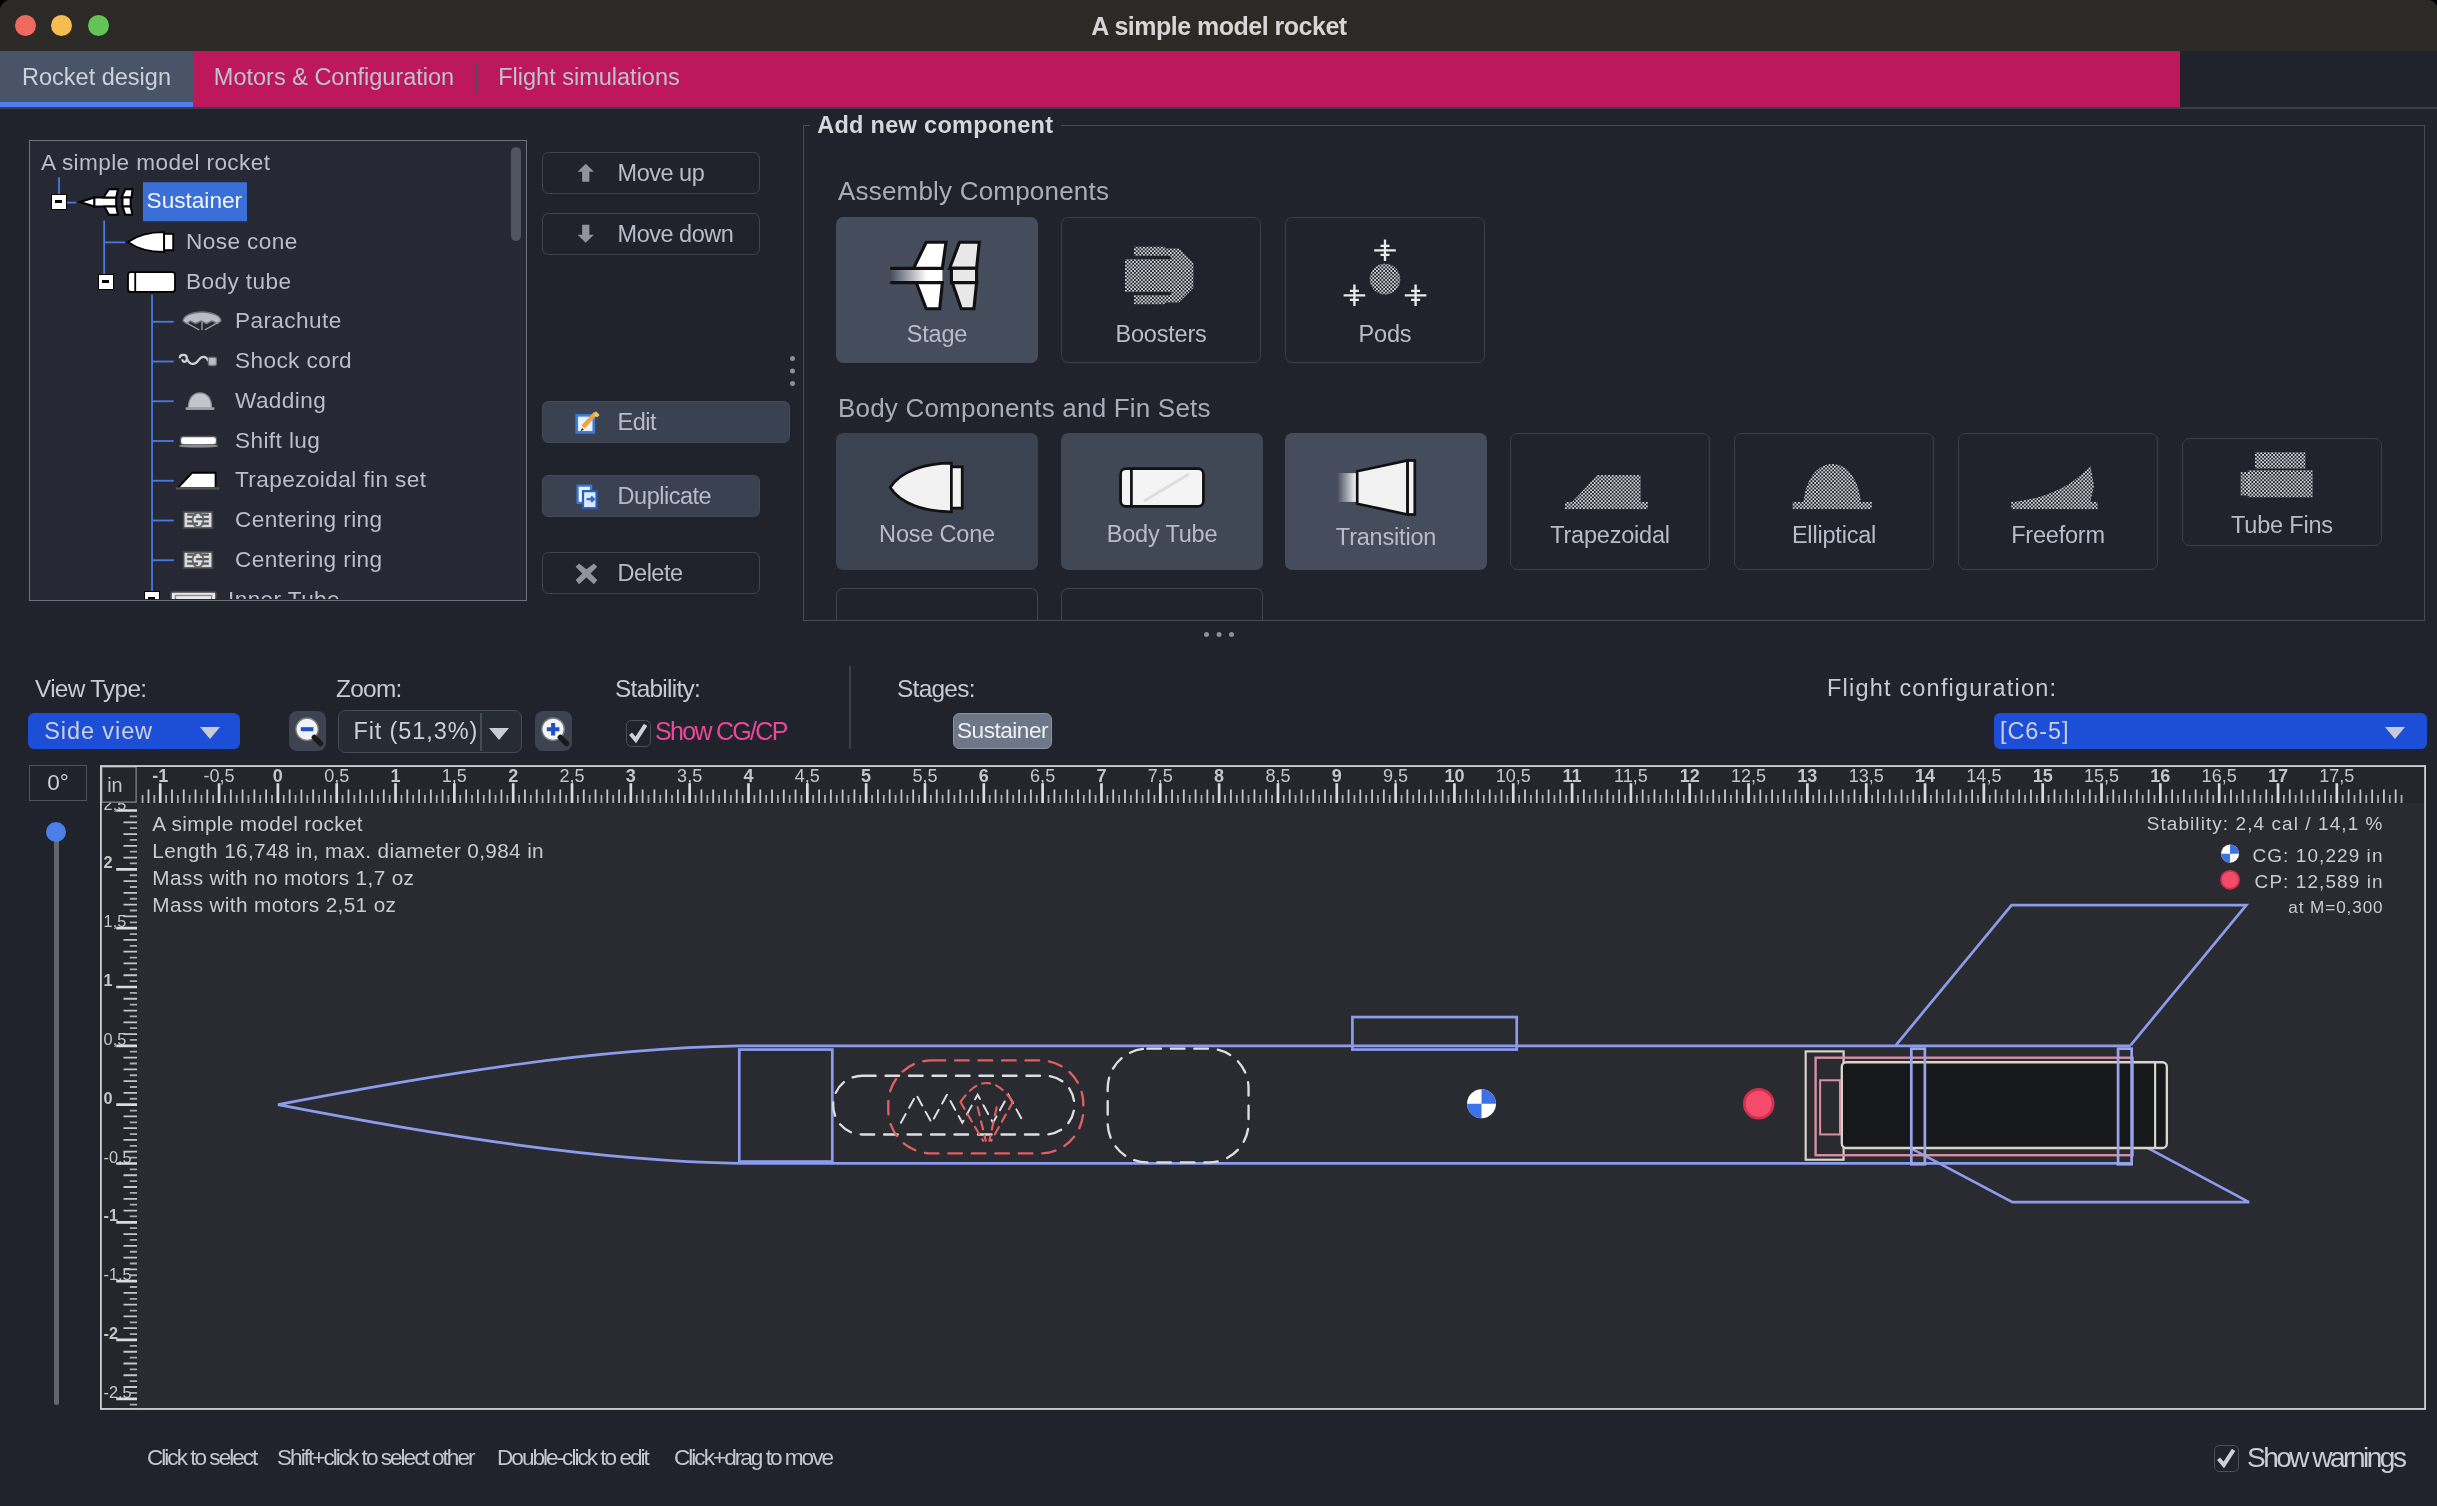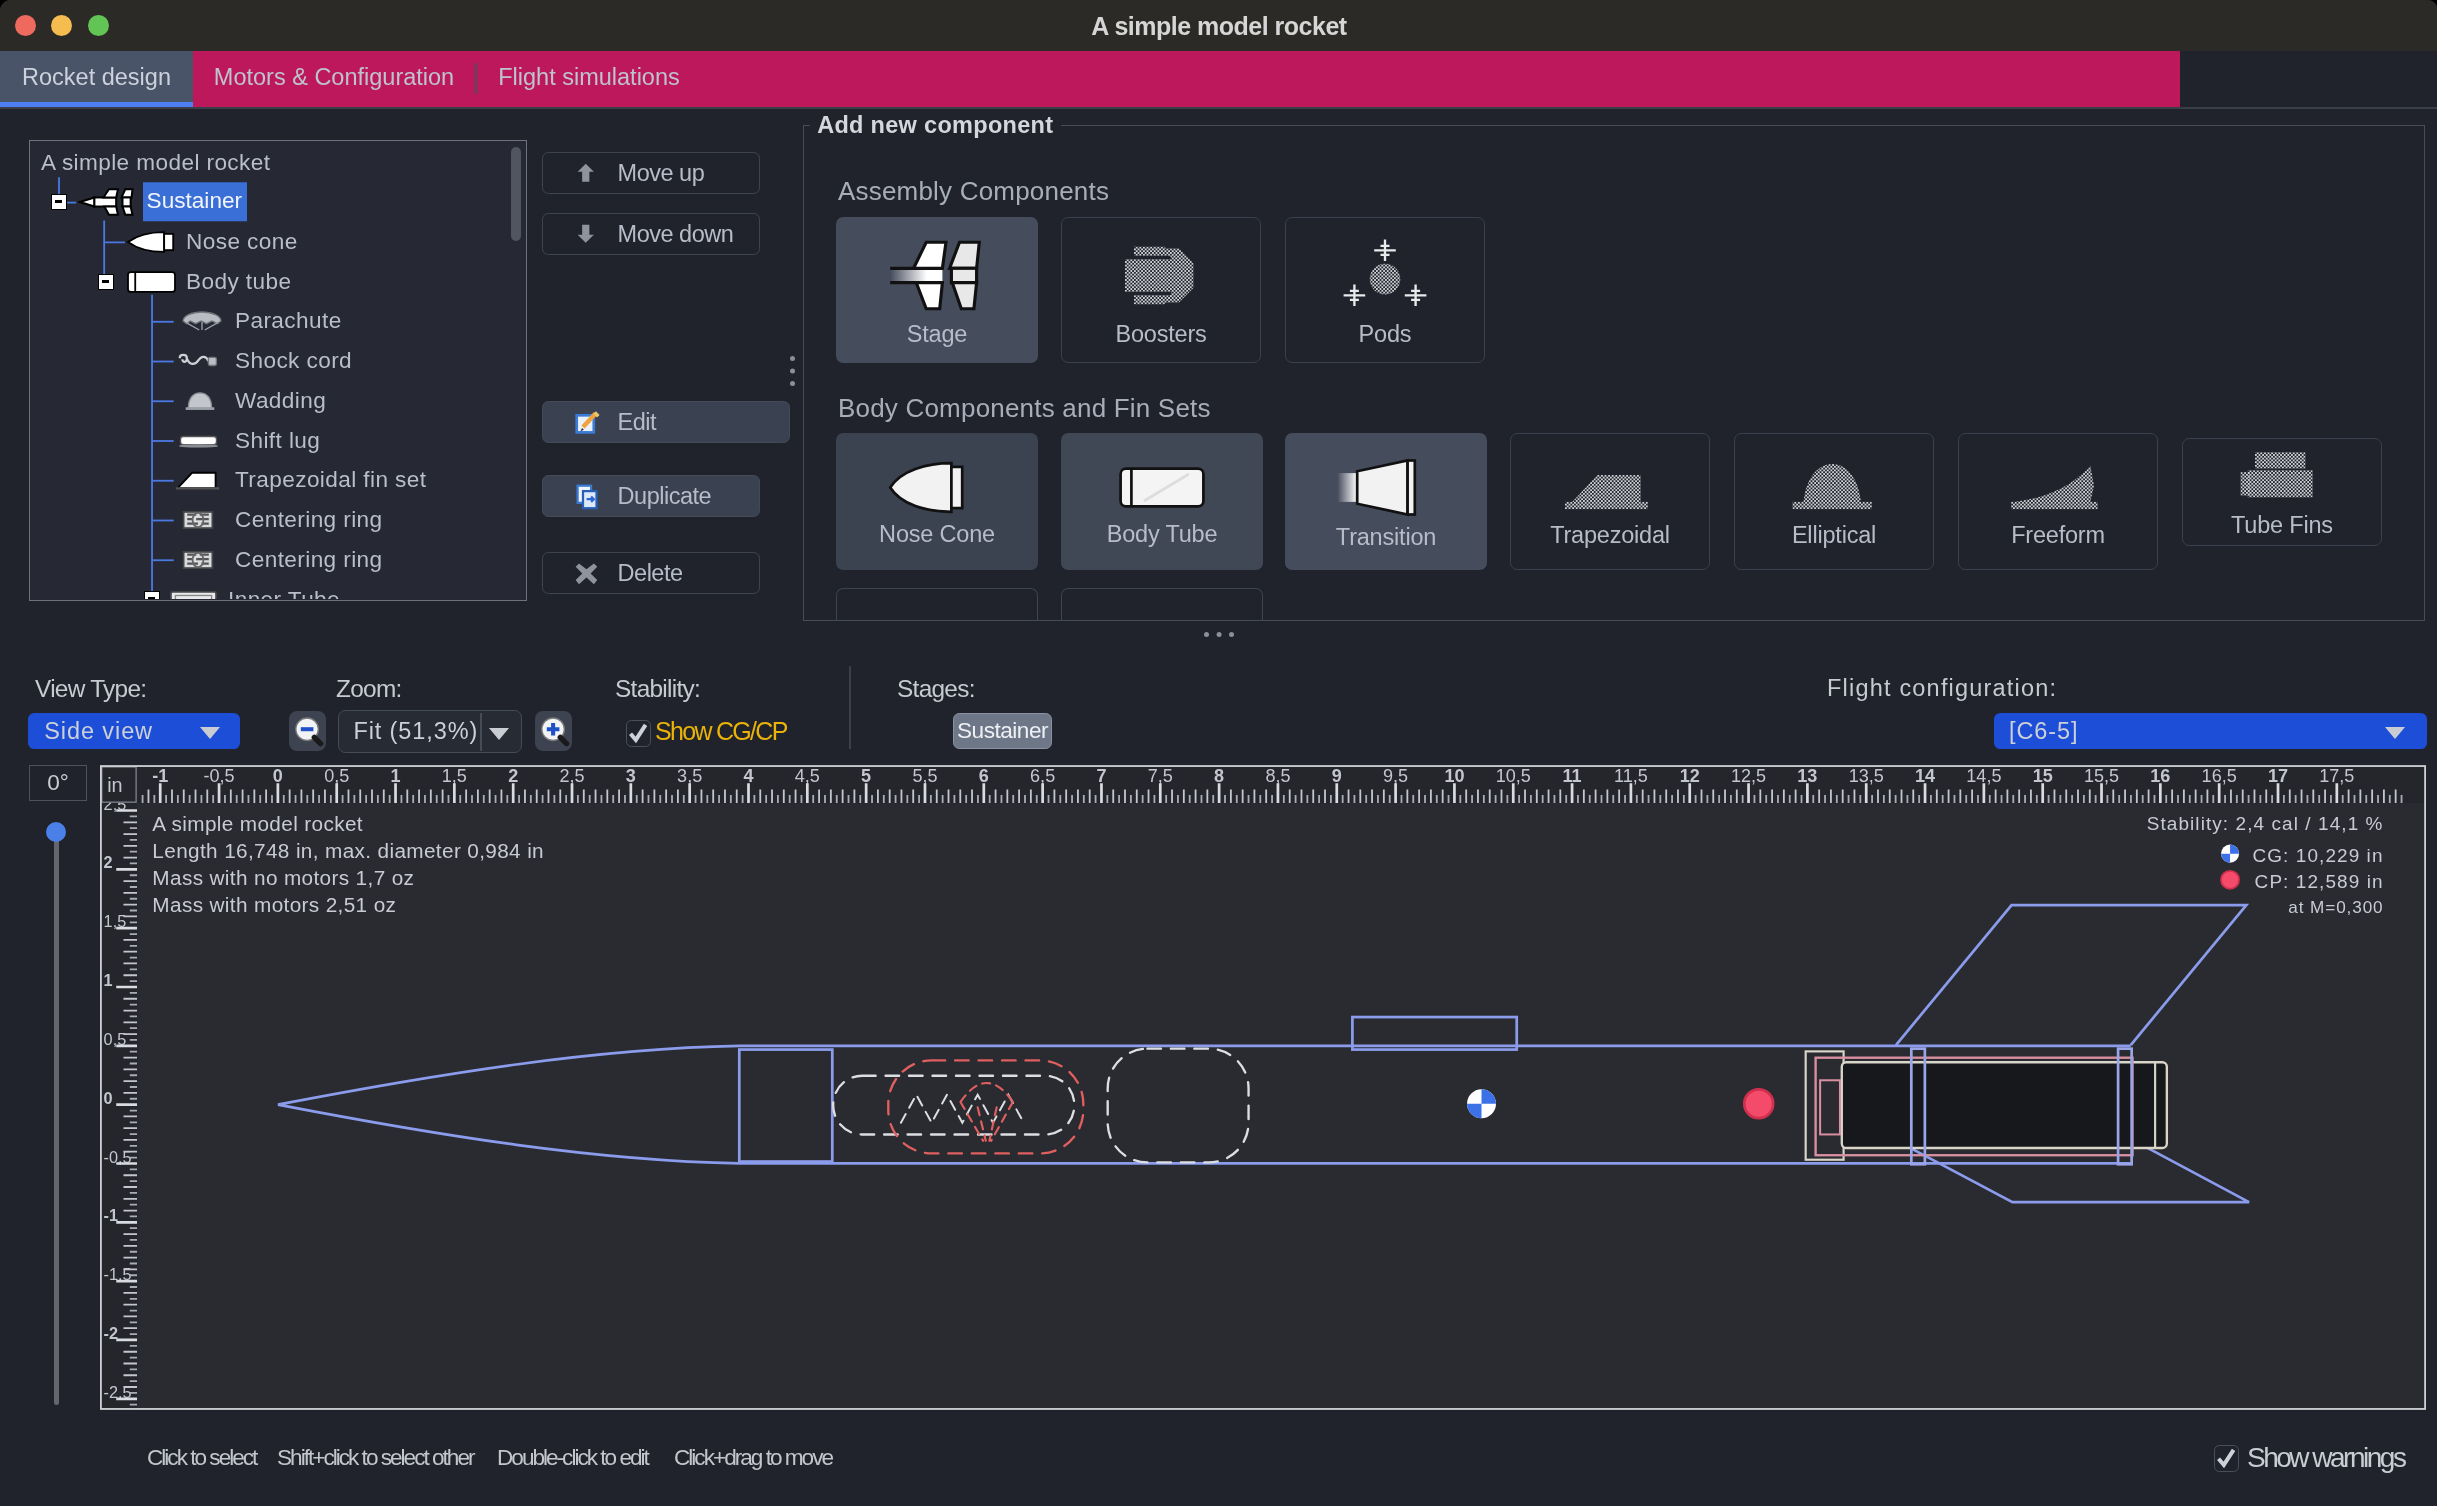--- a/index.html
+++ b/index.html
@@ -409,24 +409,24 @@
         <circle cx="19" cy="18" r="12.5" fill="#f2f3f5" stroke="#777" stroke-width="1.5"></circle>
         <path d="M27,27 L34,34" stroke="#1a1a1a" stroke-width="6" stroke-linecap="round"></path>
         <path d="M12,18 h14 M19,11 v14" stroke="#2050c8" stroke-width="4.5"></path>
       </svg>
     </div>
 <div class="chk" style="left:626px;top:720px">
       <svg width="23.5" height="23.5" viewBox="0 0 26 26">
         <path d="M4,13 L10,20 L21,3" stroke="#cdd2d9" stroke-width="4.5" fill="none"></path>
       </svg>
     </div>
-<div class="tlabel" style="left:655px;top:717px;color:#eab308;font-size:25px;letter-spacing:-1.7px">Show CG/CP</div>
+<div class="tlabel" style="left:655px;top:717px;color:#ec4899;font-size:25px;letter-spacing:-1.7px">Show CG/CP</div>
 <div class="stagebtn" style="left:953px;top:713px">Sustainer</div>
 <div class="combo" style="left:1994px;top:713px;width:433px;height:36px">
-      <span style="padding-left:15px">[C6-5]</span>
+      <span style="padding-left:6px">[C6-5]</span>
       <span class="carrow" style="right:21.7px"></span>
     </div>
 
 <div id="rotbox">0°</div>
 <div id="slidertrack"></div>
 <div id="sliderknob"></div>
 <div id="canvaswrap">
 <svg id="canvas" width="2326" height="645" viewBox="111 847 2576 714" font-family="Liberation Sans, sans-serif">
 <rect x="111" y="847" width="2576" height="714" fill="#25262c"></rect>
 <rect x="152" y="889" width="2535" height="672" fill="#2a2b31"></rect>

